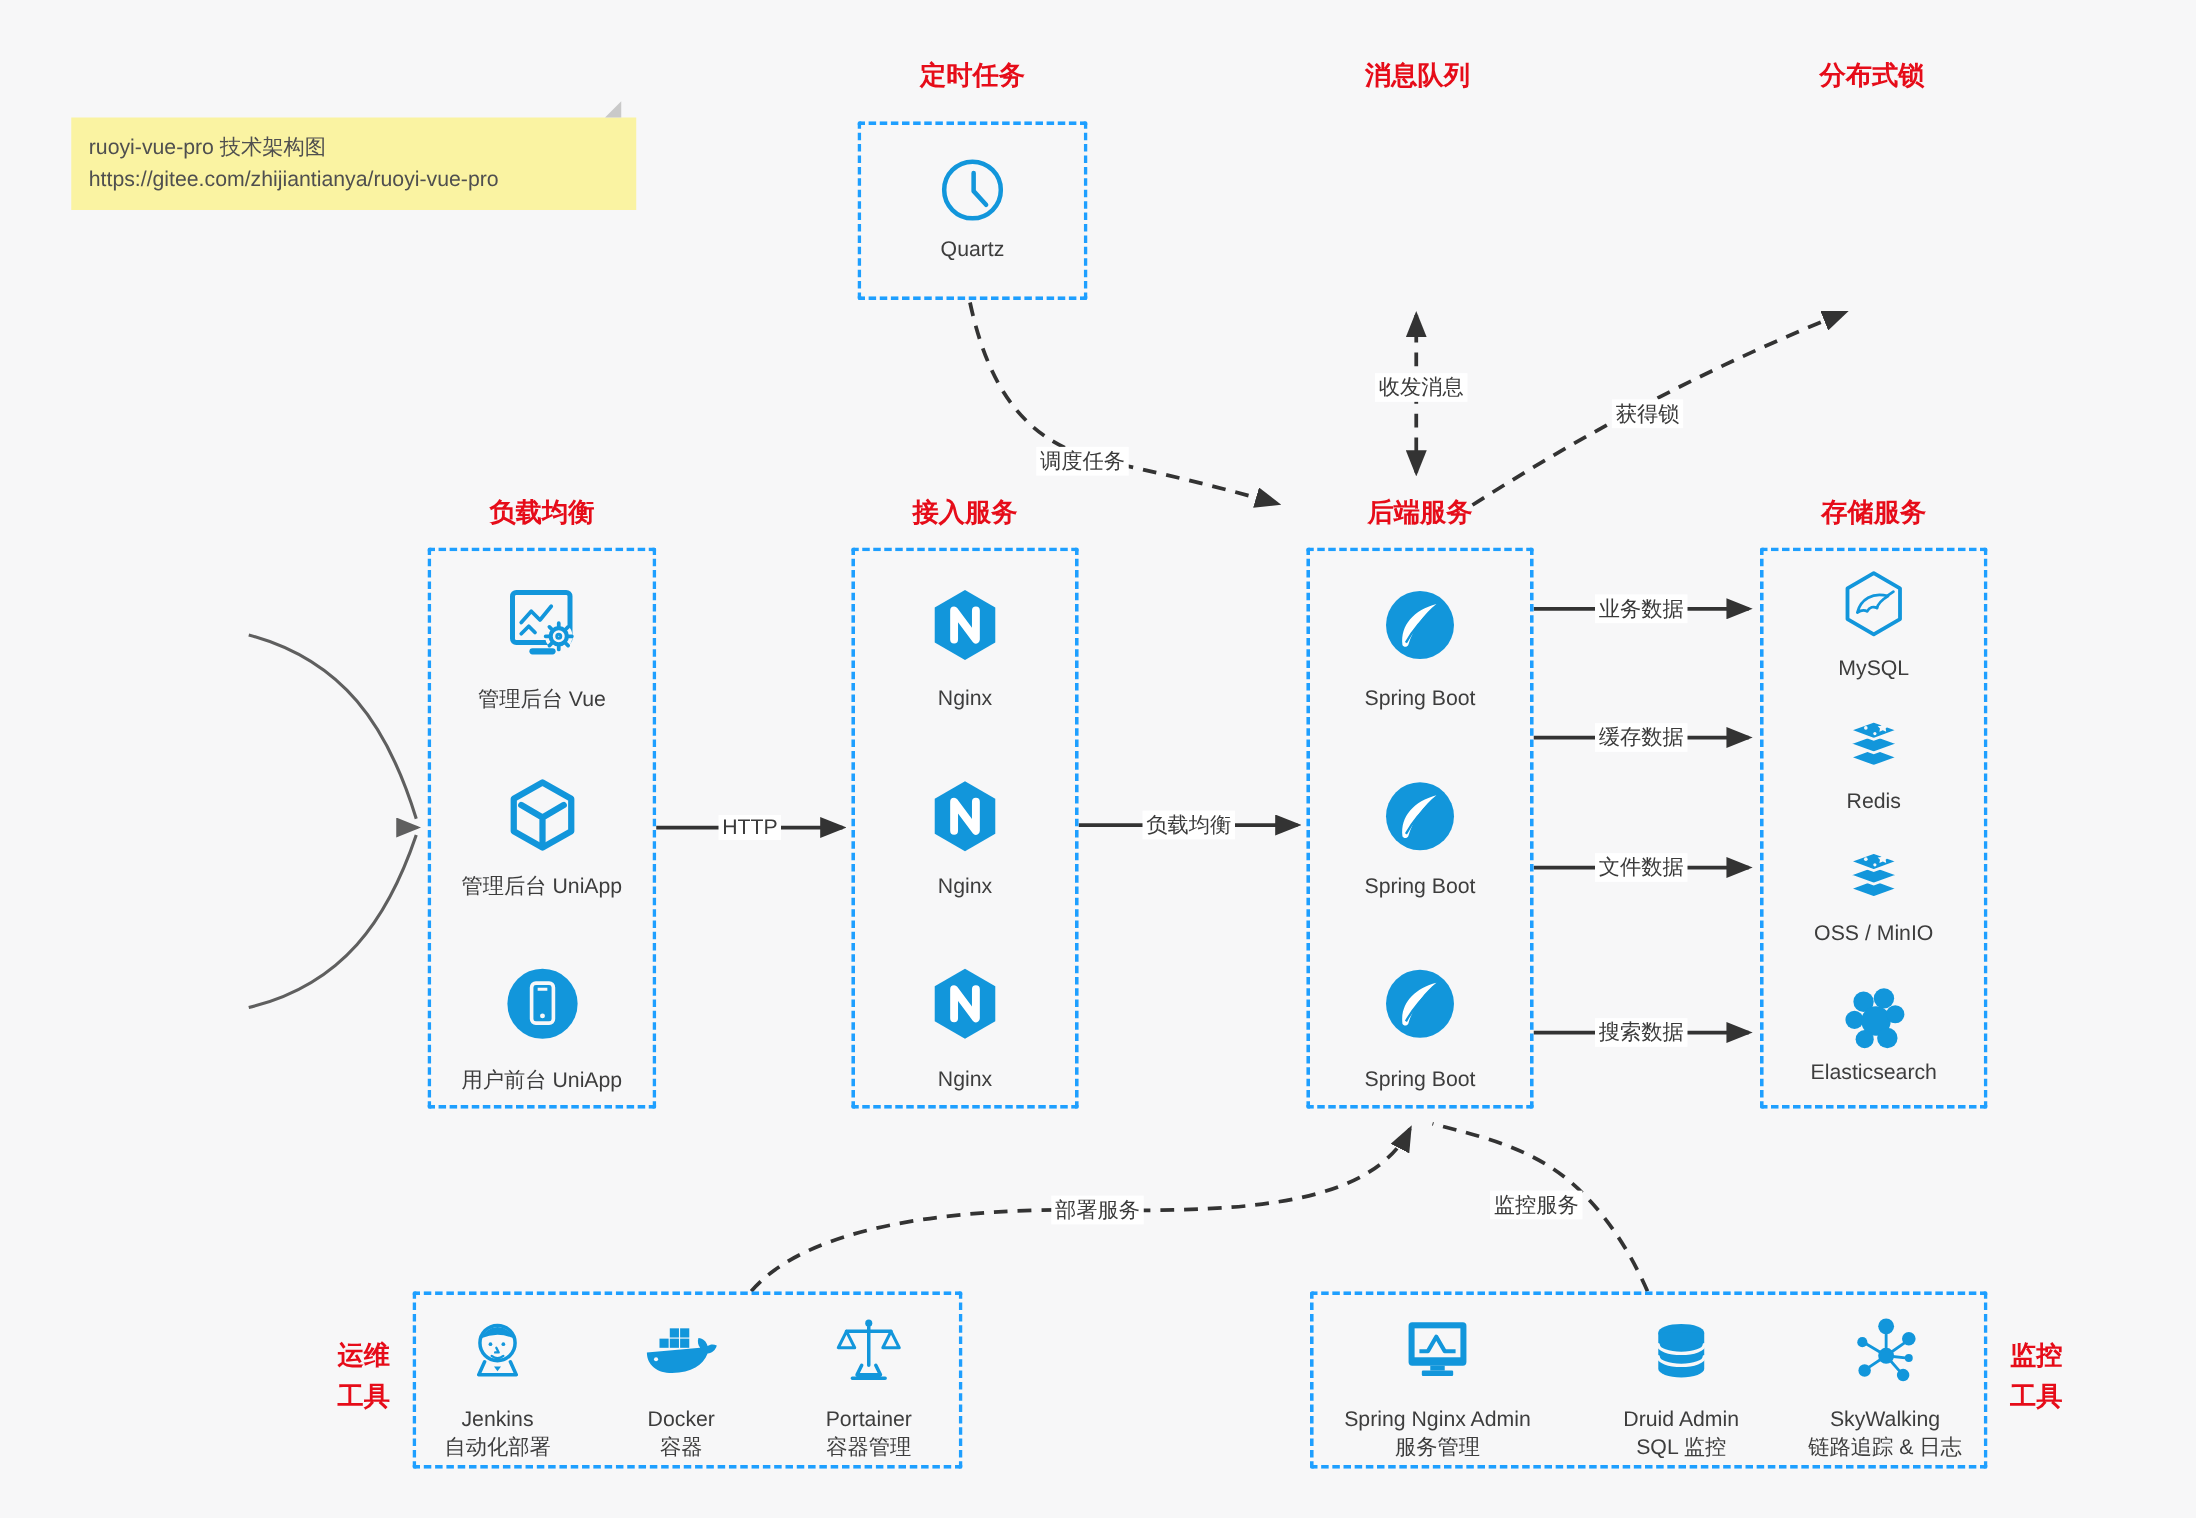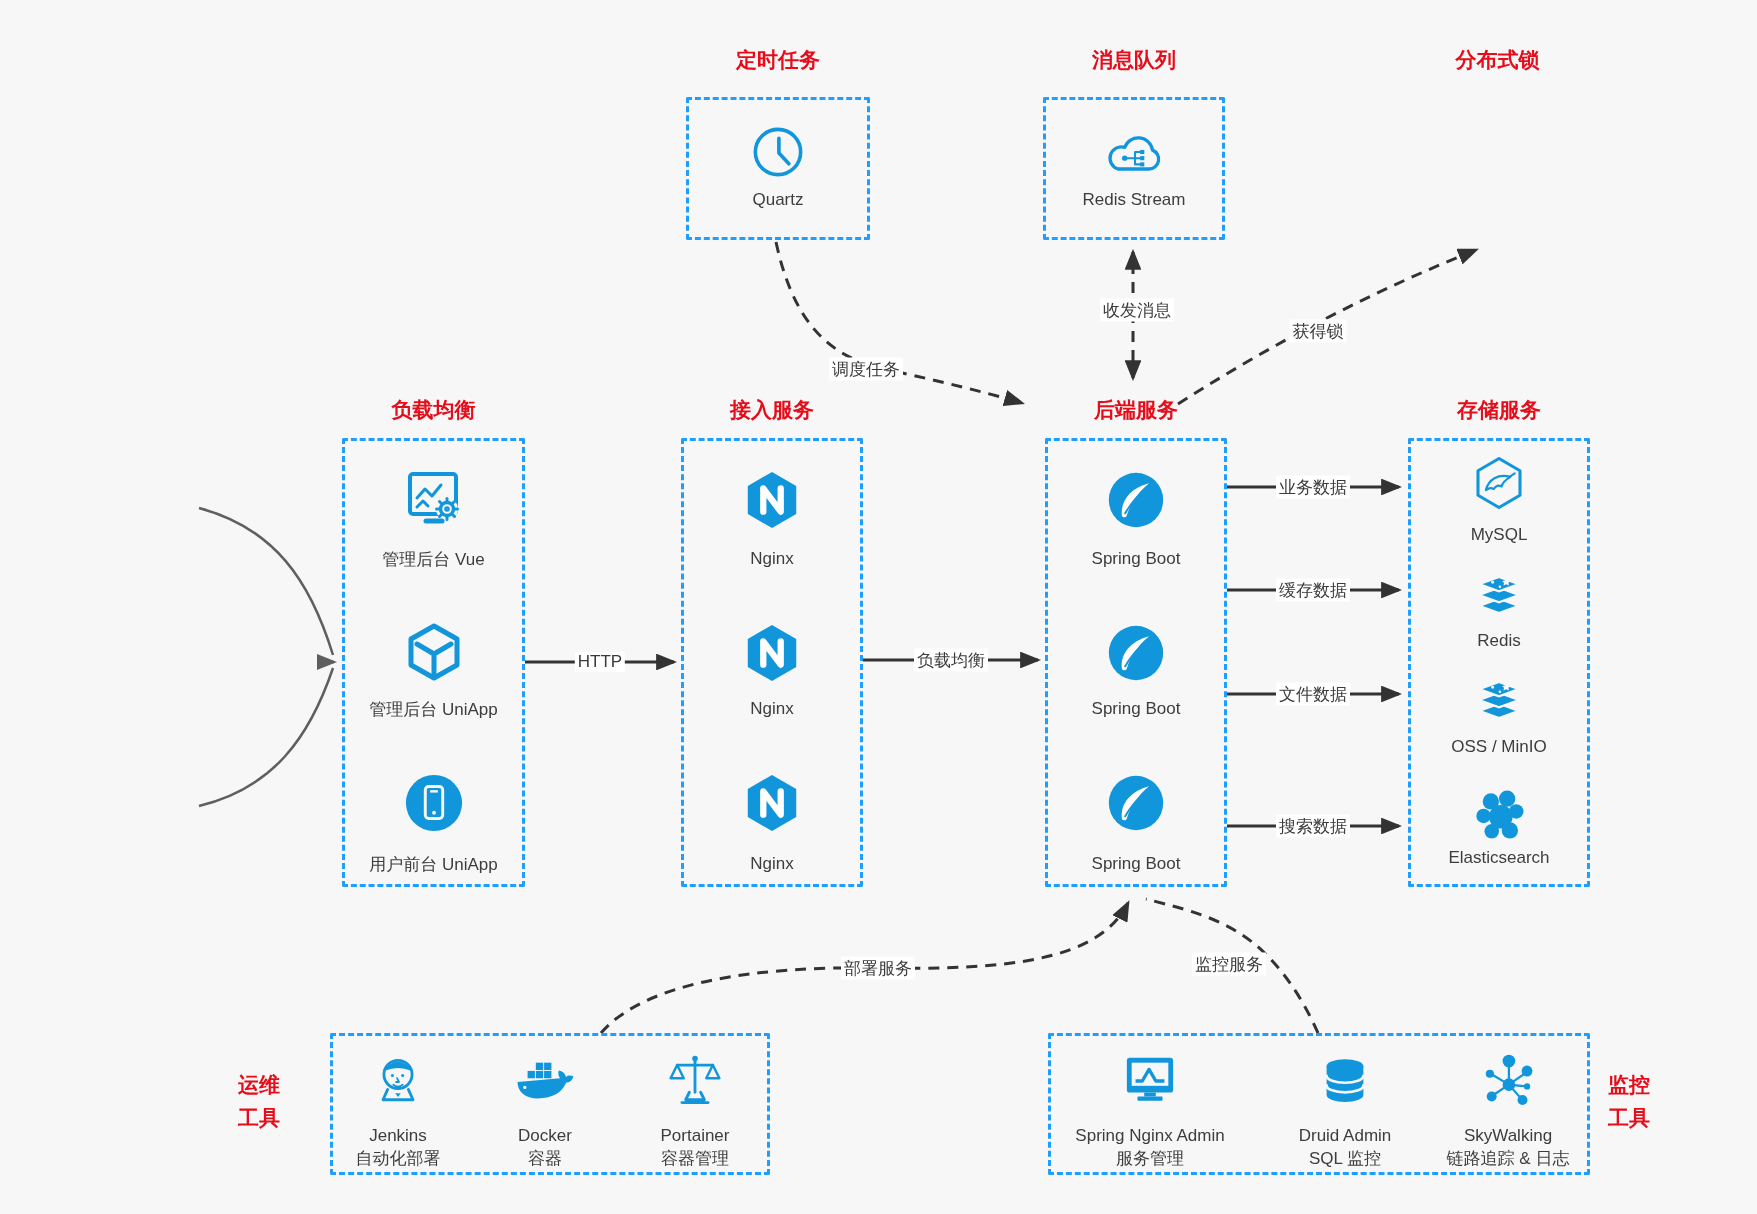--- a/index.html
+++ b/index.html
@@ -53,46 +53,38 @@
     <path d="M1227 826 L1399 826" stroke="#333" stroke-width="3" fill="none" marker-end="url(#mB)"></path>
 
     <path d="M776 242 C792 316 824 356 884 369 C940 381 984 392 1022 403" stroke="#333" stroke-width="3" fill="none" stroke-dasharray="11 8" marker-end="url(#mB)"></path>
     <path d="M1133 312 L1133 252" stroke="#333" stroke-width="3" fill="none" stroke-dasharray="11 8" marker-end="url(#mB)"></path>
     <path d="M1133 312 L1133 378" stroke="#333" stroke-width="3" fill="none" stroke-dasharray="11 8" marker-end="url(#mB)"></path>
     <path d="M1178 404 Q1325 310 1476 250" stroke="#333" stroke-width="3" fill="none" stroke-dasharray="11 8" marker-end="url(#mB)"></path>
     <path d="M601 1033 C645 982 755 966 878 968 C1005 970 1098 962 1128 903" stroke="#333" stroke-width="3" fill="none" stroke-dasharray="11 8" marker-end="url(#mB)"></path>
     <path d="M1318 1033 C1300 992 1272 952 1236 931 C1206 913 1172 906 1146 899" stroke="#333" stroke-width="3" fill="none" stroke-dasharray="11 8"></path>
   </svg>
 
+  <div class="note">
+    <div class="fold"></div>
+    <div>ruoyi-vue-pro 技术架构图</div>
+    <div>https://gitee.com/zhijiantianya/ruoyi-vue-pro</div>
+  </div>
 
   <div class="gtitle" style="left:686px;top:46px;width:184px">定时任务</div>
   <div class="dbox" style="left:686px;top:97px;width:184px;height:143px">
     <span class="icn" style="top:52px">
       <svg width="58" height="58" viewBox="0 0 64 64">
           <circle class="st" cx="32" cy="32" r="25" stroke-width="4"></circle>
           <path class="st" d="M33 17 V33 L44 45" stroke-width="4"></path>
         </svg>
     </span>
     <span class="lbl" style="top:100px">Quartz</span>
   </div>
 
   <div class="gtitle" style="left:1043px;top:46px;width:182px">消息队列</div>
-  <div class="dbox" style="left:1043px;top:97px;width:182px;height:143px">
-    <span class="icn" style="top:52px">
-      <svg width="66" height="50" viewBox="0 0 64 48">
-        <path class="st" d="M16.5 40.5 h30 a9.5 9.5 0 0 0 3.5 -18.3 a14 14 0 0 0 -27 -2.7 a10.5 10.5 0 0 0 -6.5 21 z" stroke-width="3.2"></path>
-        <circle class="fl" cx="23" cy="30" r="2.6"></circle>
-        <path class="st" d="M25.5 30 H33 M33 30 V24 H38 M33 30 H38 M33 30 V36 H38" stroke-width="2"></path>
-        <rect class="fl" x="38" y="22" width="4" height="4"></rect>
-          <rect class="fl" x="38" y="28" width="4" height="4"></rect>
-          <rect class="fl" x="38" y="34" width="4" height="4"></rect>
-      </svg>
-    </span>
-    <span class="lbl" style="top:100px">Redis Stream</span>
-  </div>
 
   <div class="gtitle" style="left:1405px;top:46px;width:185px">分布式锁</div>
 
 
   <div class="gtitle" style="left:342px;top:396px;width:183px">负载均衡</div>
   <div class="dbox" style="left:342px;top:438px;width:183px;height:449px">
     <span class="icn" style="top:59px">
       <svg width="64" height="64" viewBox="0 0 64 64">
         <rect class="st" x="8" y="6" width="46" height="40" rx="3" stroke-width="4"></rect>
         <path class="st" d="M15 30 l8 -9 7 7 9 -11" stroke-width="3"></path>
@@ -215,21 +207,21 @@
         <circle class="fl" cx="15" cy="33" r="8"></circle>
           <circle class="fl" cx="34" cy="34" r="13"></circle>
         <circle class="fl" cx="51" cy="28" r="8"></circle>
           <circle class="fl" cx="24" cy="50" r="8"></circle>
         <circle class="fl" cx="44" cy="49" r="9"></circle>
       </svg>
     </span>
     <span class="lbl" style="top:417px">Elasticsearch</span>
   </div>
 
-  <div class="gtitle2" style="left:238px;top:1068px;width:74px;text-align:left">
+  <div class="gtitle2" style="left:238px;top:1068px;width:74px;text-align:right">
     <div>运维</div>
     <div>工具</div>
   </div>
   <div class="dbox" style="left:330px;top:1033px;width:440px;height:142px"></div>
   <span class="bicn" style="left:398px;top:1081px">
     <svg width="60" height="60" viewBox="0 0 64 64">
       <circle class="st" cx="32" cy="25" r="15" stroke-width="3"></circle>
       <path class="fl" d="M18 21 a15 15 0 0 1 28 0 q-14 -6 -28 0 z"></path>
       <circle class="fl" cx="26" cy="26" r="1.6"></circle>
         <circle class="fl" cx="37" cy="26" r="1.6"></circle>

